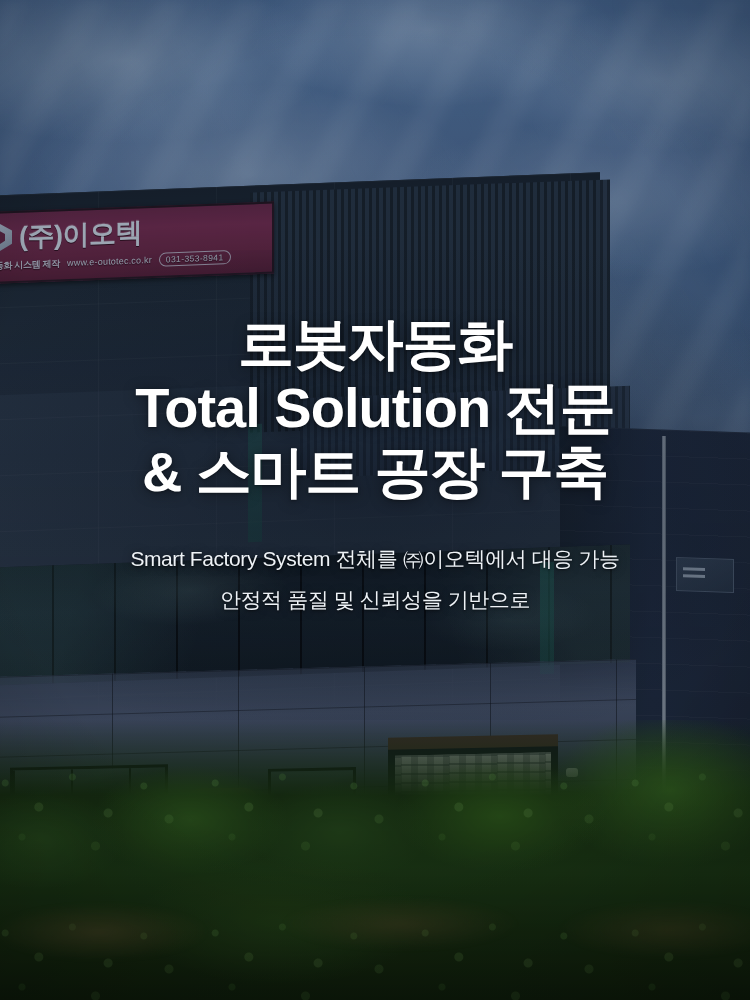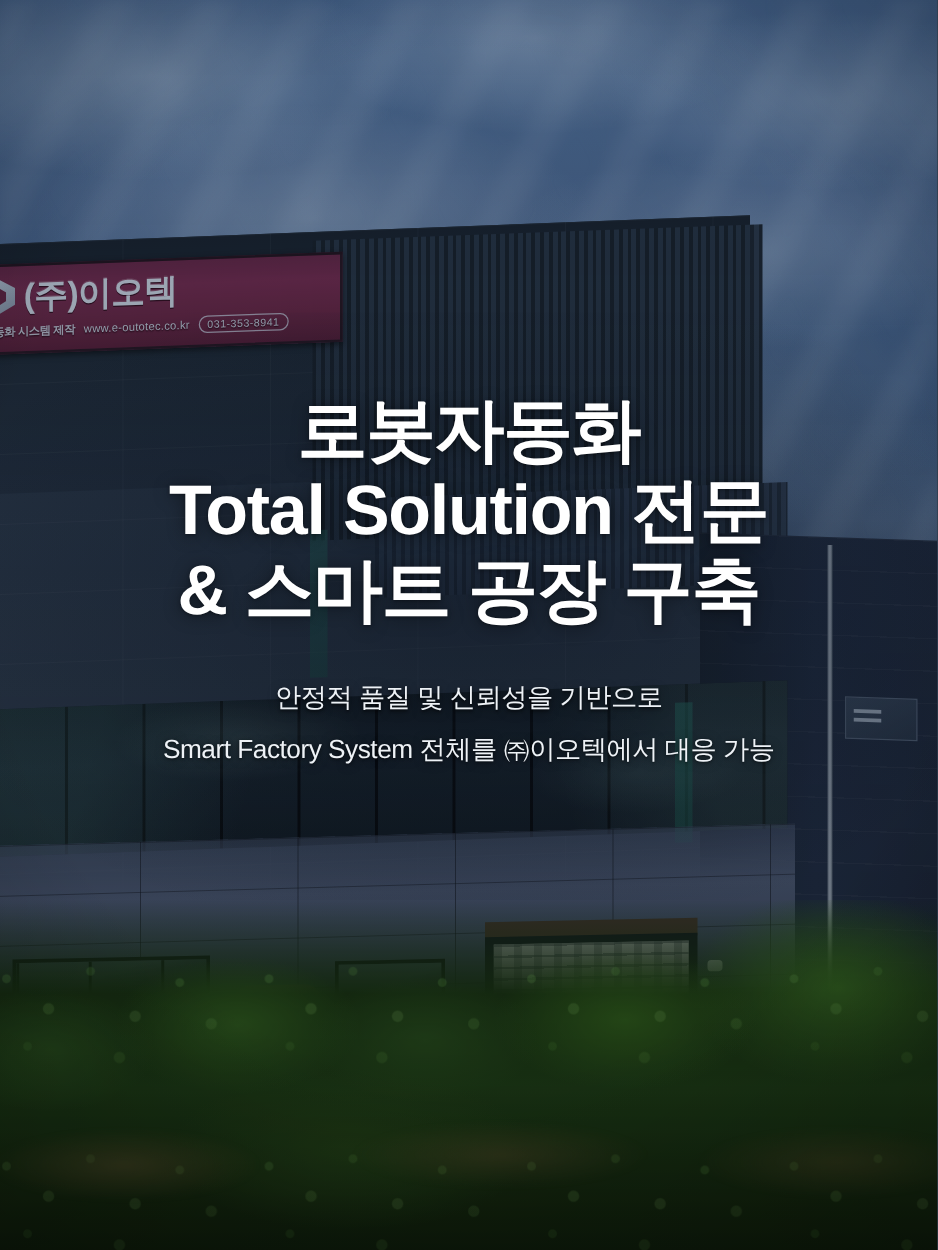--- a/index.html
+++ b/index.html
@@ -398,18 +398,18 @@
   <div class="scrim"></div>
   <div class="vignette"></div>
 
   <div class="content">
     <h1 class="headline">
       <span class="line line1">로봇자동화</span>
       <span class="line line3">Total Solution 전문</span>
       <span class="line line2">&amp; 스마트 공장 구축</span>
     </h1>
     <p class="subtitle">
+      <span class="sline">Smart Factory System 전체를 ㈜이오텍에서 대응 가능</span>
       <span class="sline">안정적 품질 및 신뢰성을 기반으로</span>
-      <span class="sline">Smart Factory System 전체를 ㈜이오텍에서 대응 가능</span>
     </p>
   </div>
 
 </div>
 
 </body></html>

